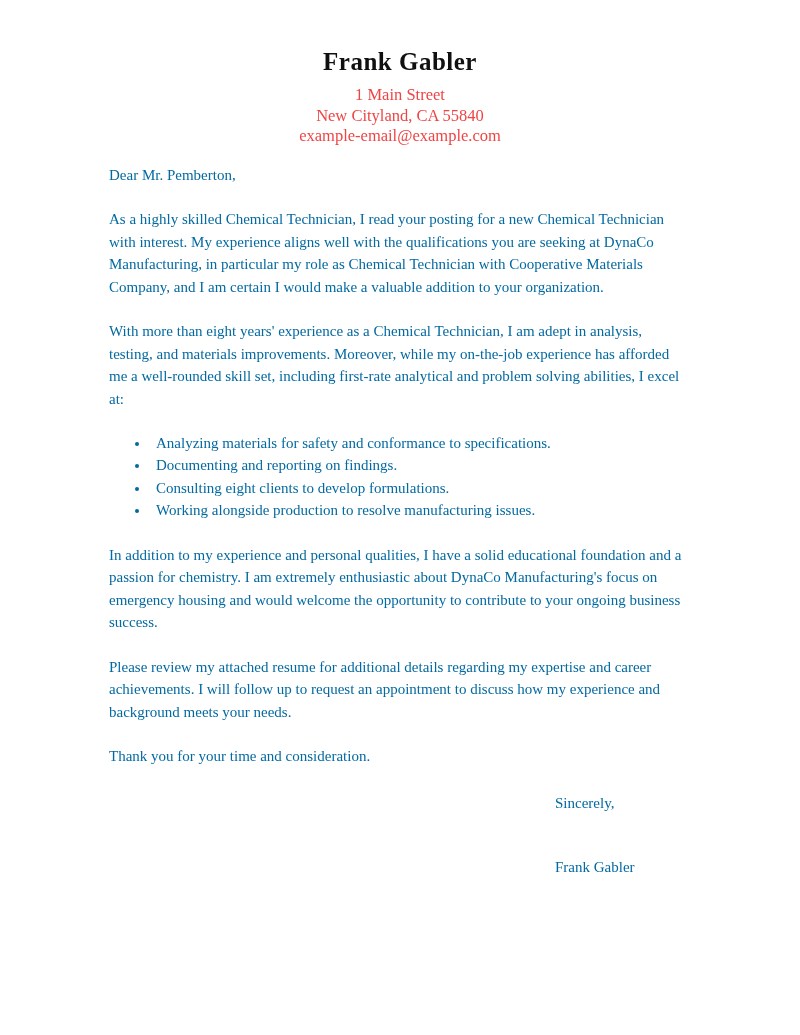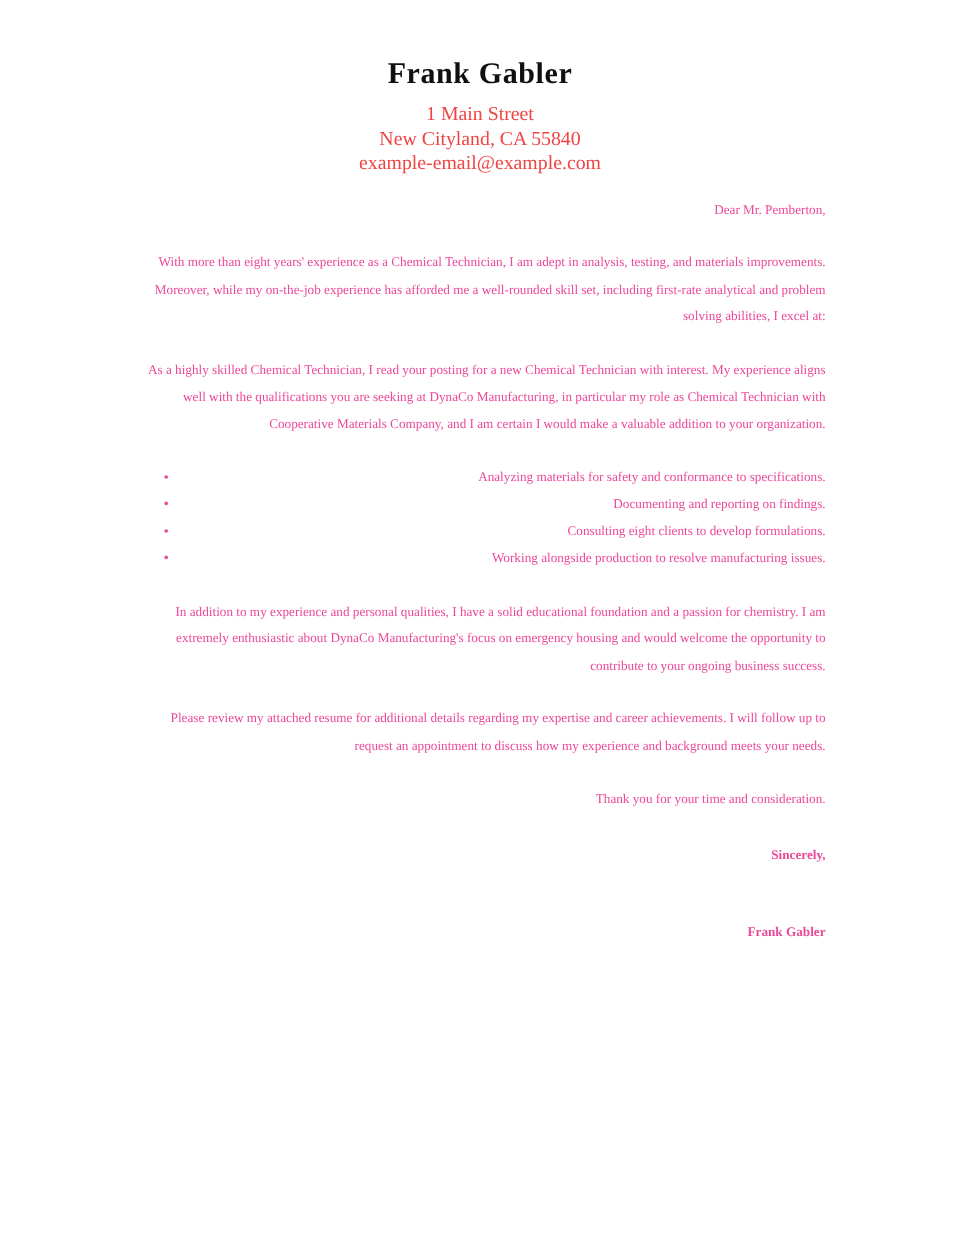--- a/index.html
+++ b/index.html
@@ -29,44 +29,42 @@
     margin-bottom: 9px;
   }
   .letterhead .contact-line {
     font-size: 16.5px;
     line-height: 20.5px;
     color: #ef4444;
   }
   
   .body-area {
     padding: 0 84px 0 81px;
-    font-size: 11px;
+    font-size: 15px;
     line-height: 22.5px;
-    color: #ec4899;
-    text-align: right;
+    color: #0369a1;
   }
   .salutation {
     margin-top: 17px;
   }
   .para {
     margin-top: 22px;
   }
   ul.points {
     margin-top: 22px;
     padding-left: 41px;
     list-style-type: disc;
   }
   ul.points li {
     line-height: 22.4px;
     padding-left: 6px;
   }
   
   .closing {
     margin-left: 446px;
-    font-weight: bold;
   }
   .closing .sincerely {
     margin-top: 24px;
   }
   .closing .signature {
     margin-top: 42px;
   }
 </style>
 </head>
 <body>
@@ -76,23 +74,23 @@
   <div class="letterhead">
     <div class="name">Frank Gabler</div>
     <div class="contact-line">1 Main Street</div>
     <div class="contact-line">New Cityland, CA 55840</div>
     <div class="contact-line">example-email@example.com</div>
   </div>
 
   <div class="body-area">
     <div class="salutation">Dear Mr. Pemberton,</div>
 
+    <p class="para">As a highly skilled Chemical Technician, I read your posting for a new Chemical Technician with interest. My experience aligns well with the qualifications you are seeking at DynaCo Manufacturing, in particular my role as Chemical Technician with Cooperative Materials Company, and I am certain I would make a valuable addition to your organization.</p>
+
     <p class="para">With more than eight years' experience as a Chemical Technician, I am adept in analysis, testing, and materials improvements. Moreover, while my on-the-job experience has afforded me a well-rounded skill set, including first-rate analytical and problem solving abilities, I excel at:</p>
-
-    <p class="para">As a highly skilled Chemical Technician, I read your posting for a new Chemical Technician with interest. My experience aligns well with the qualifications you are seeking at DynaCo Manufacturing, in particular my role as Chemical Technician with Cooperative Materials Company, and I am certain I would make a valuable addition to your organization.</p>
 
     <ul class="points">
       <li>Analyzing materials for safety and conformance to specifications.</li>
       <li>Documenting and reporting on findings.</li>
       <li>Consulting eight clients to develop formulations.</li>
       <li>Working alongside production to resolve manufacturing issues.</li>
     </ul>
 
     <p class="para">In addition to my experience and personal qualities, I have a solid educational foundation and a passion for chemistry. I am extremely enthusiastic about DynaCo Manufacturing's focus on emergency housing and would welcome the opportunity to contribute to your ongoing business success.</p>
 

